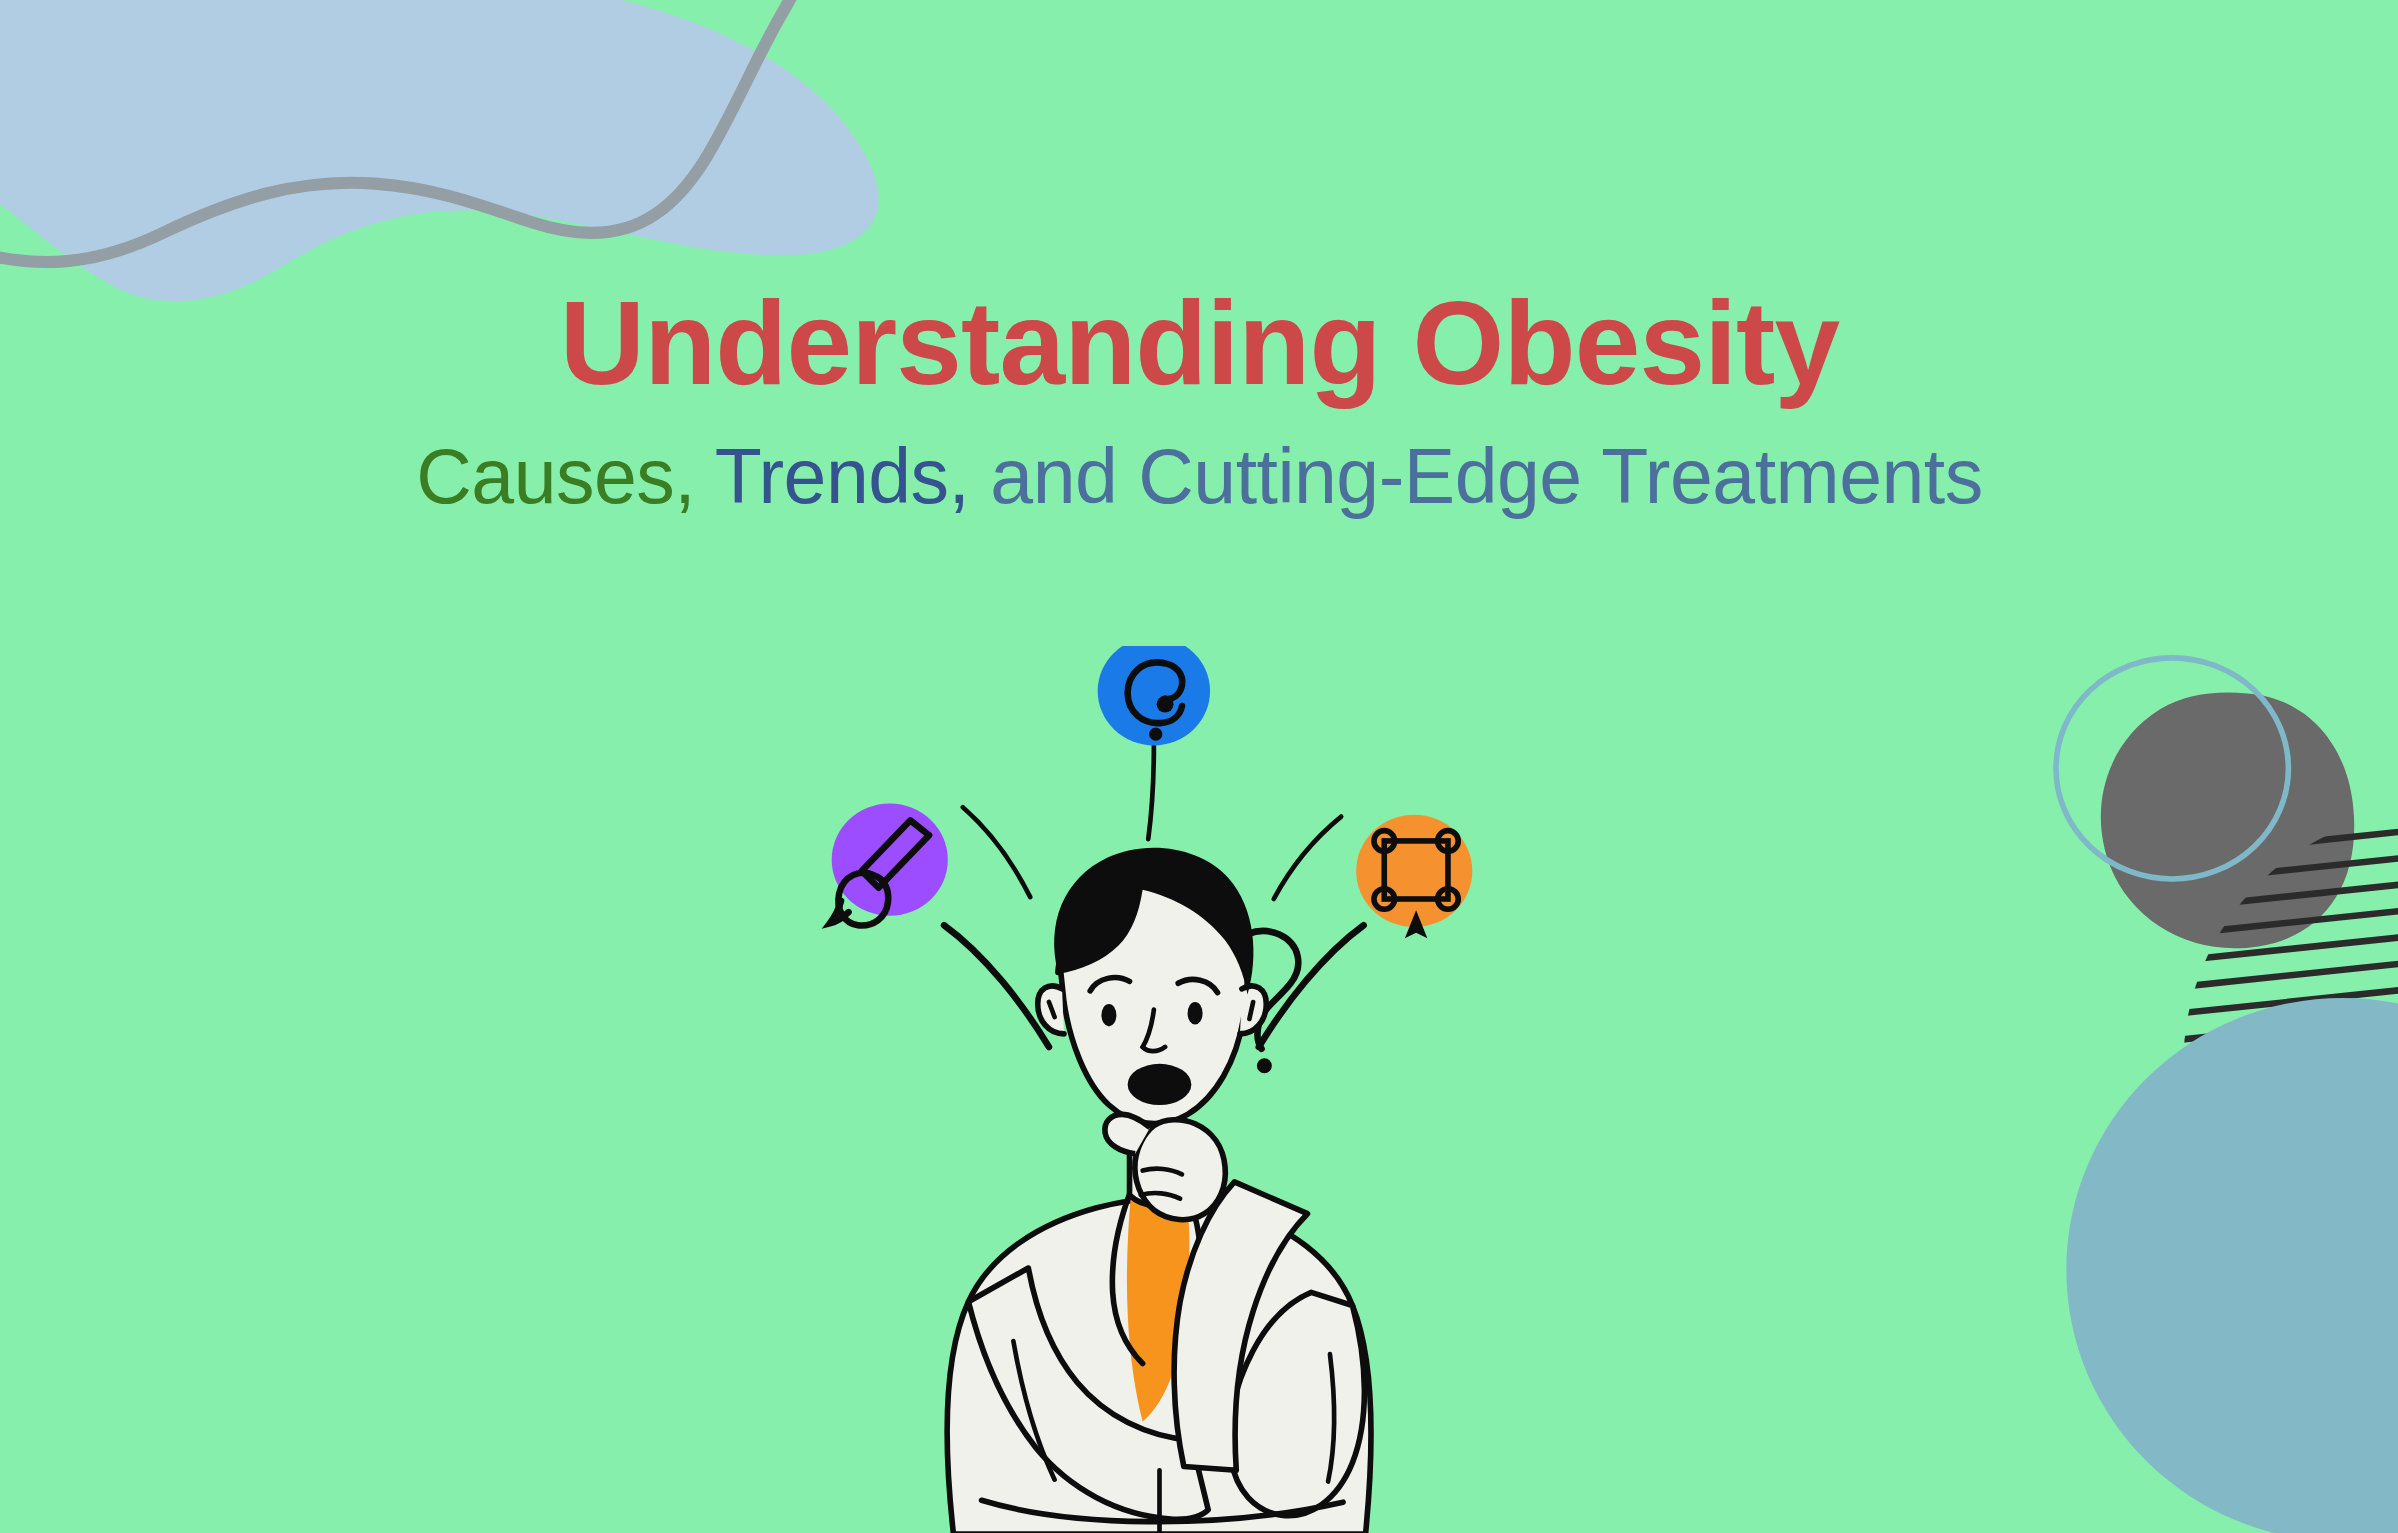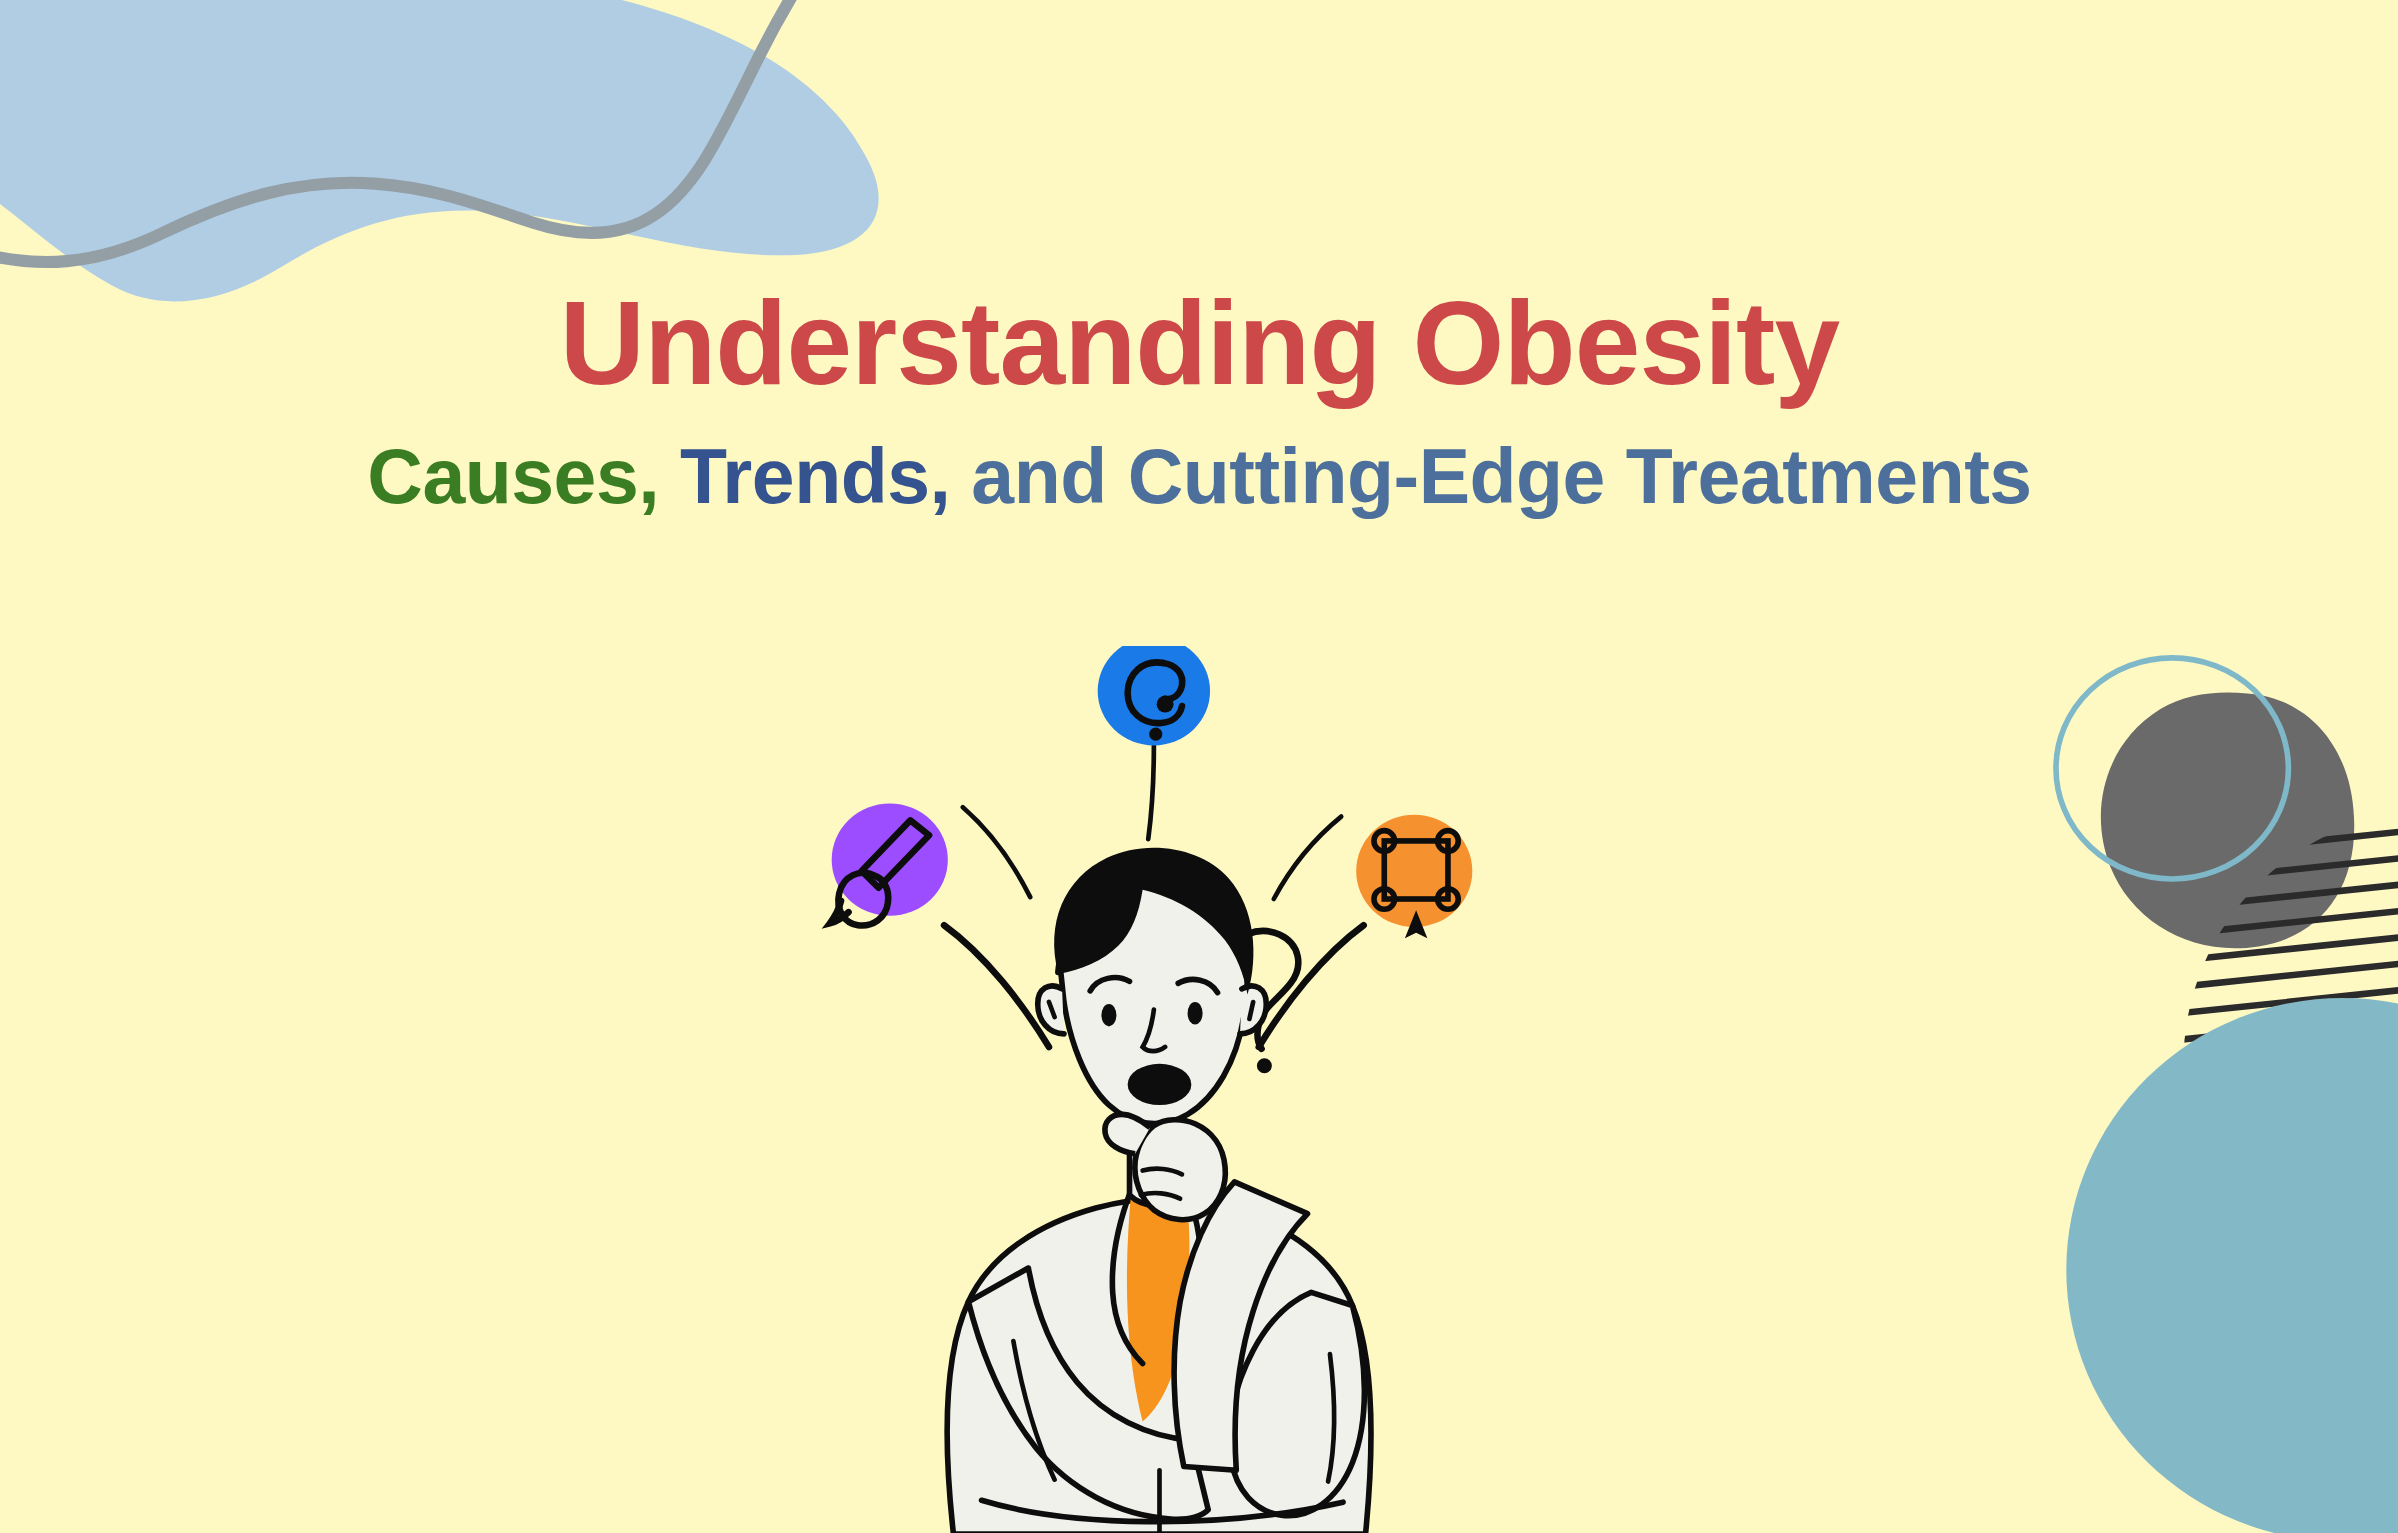--- a/index.html
+++ b/index.html
@@ -7,21 +7,21 @@
     padding: 0;
     background: #ffffff;
   }
   body {
     font-family: "Liberation Sans", sans-serif;
   }
   .slide {
     position: relative;
     width: 2399px;
     height: 1534px;
-    background: #fef9c3;
+    background: #86efac;
     overflow: hidden;
   }
   .layer-bg {
     position: absolute;
     inset: 0;
     width: 2399px;
     height: 1534px;
   }
   .text-block {
     position: absolute;
@@ -36,21 +36,21 @@
     font-size: 118px;
     font-weight: bold;
     line-height: 1.06;
     letter-spacing: -0.9px;
     margin: 0;
     padding: 0;
   }
   .slide-subtitle {
     font-family: "Liberation Sans", sans-serif;
     font-size: 77px;
-    font-weight: bold;
+    font-weight: normal;
     line-height: 1.1;
     letter-spacing: -0.5px;
     margin: 0;
     padding: 28px 0 0 0;
     white-space: nowrap;
   }
   .subtitle-seg { white-space: pre; }
   .illustration {
     position: absolute;
     left: 768px;

